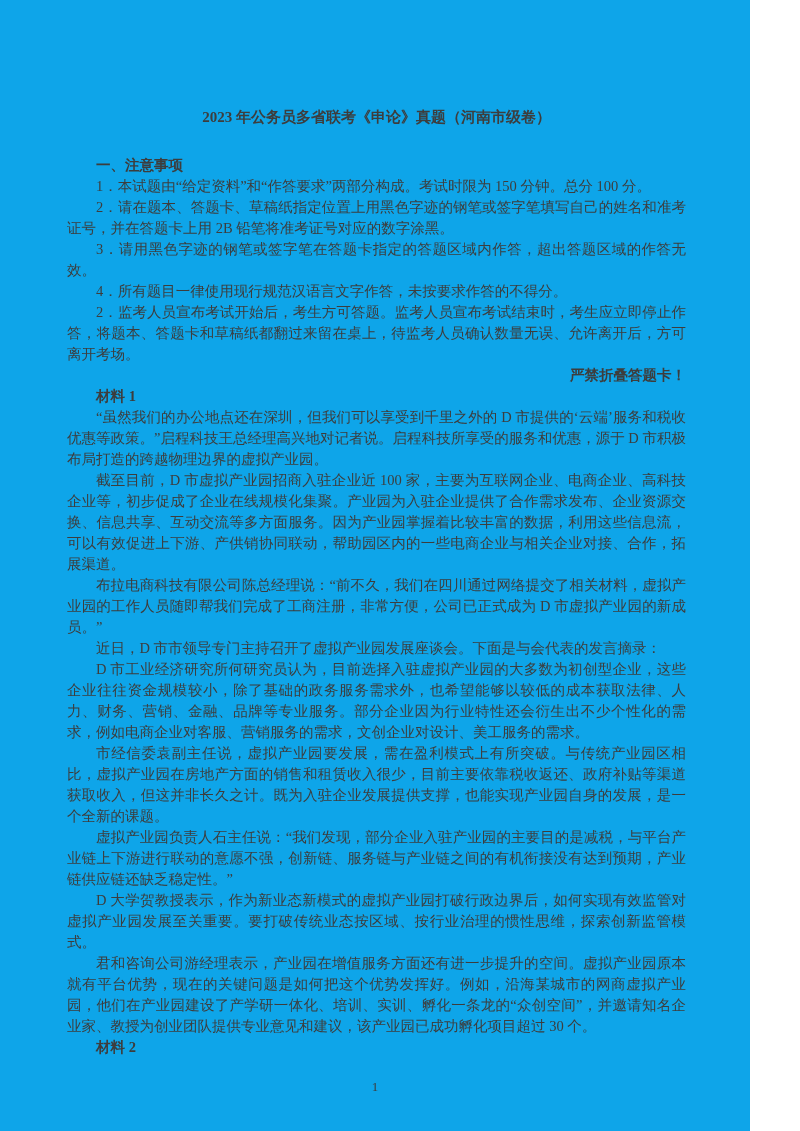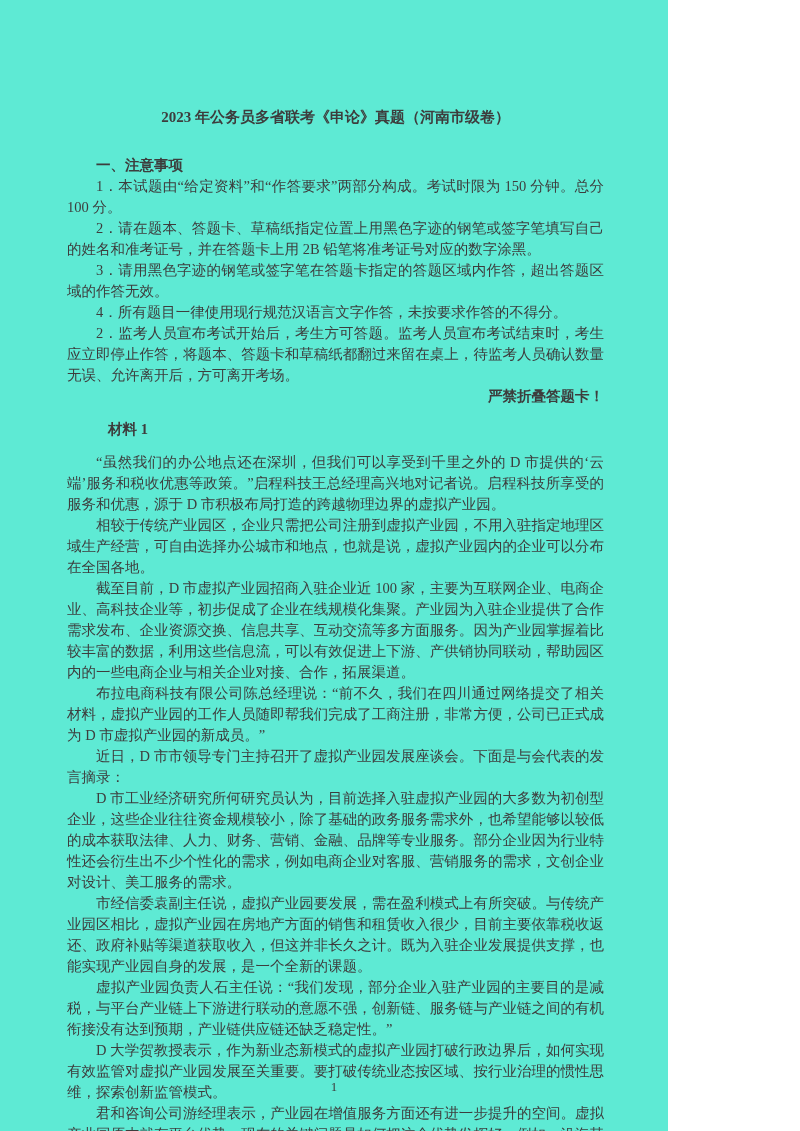--- a/index.html
+++ b/index.html
@@ -2,24 +2,24 @@
 <html><head>
 <meta charset="utf-8">
 <style>
   html, body {
     margin: 0;
     padding: 0;
     background: #ffffff;
   }
   .page {
     position: relative;
-    width: 668px;
+    width: 750px;
     height: 1131px;
     box-sizing: border-box;
-    background: #5eead4;
+    background: #0ea5e9;
     padding: 107px 64px 0 67px;
     font-family: "Liberation Serif", "DejaVu Serif", serif;
     font-size: 14.5px;
     line-height: 21px;
     color: #3d3d3d;
     overflow: hidden;
   }
   .doc-title {
     margin: 0 0 27px 0;
     font-size: 15px;
@@ -28,21 +28,21 @@
     line-height: 21px;
   }
   .sec-heading {
     margin: 0;
     font-size: 14.5px;
     font-weight: bold;
     text-indent: 2em;
     line-height: 21px;
   }
   .mat-heading {
-    margin: 12px;
+    margin: 0;
     font-size: 14.5px;
     font-weight: bold;
     text-indent: 2em;
     line-height: 21px;
   }
   .para {
     margin: 0;
     text-indent: 2em;
     text-align: justify;
     line-height: 21px;
@@ -76,21 +76,20 @@
   <p class="para">2．请在题本、答题卡、草稿纸指定位置上用黑色字迹的钢笔或签字笔填写自己的姓名和准考证号，并在答题卡上用 2B 铅笔将准考证号对应的数字涂黑。</p>
   <p class="para">3．请用黑色字迹的钢笔或签字笔在答题卡指定的答题区域内作答，超出答题区域的作答无效。</p>
   <p class="para">4．所有题目一律使用现行规范汉语言文字作答，未按要求作答的不得分。</p>
   <p class="para">2．监考人员宣布考试开始后，考生方可答题。监考人员宣布考试结束时，考生应立即停止作答，将题本、答题卡和草稿纸都翻过来留在桌上，待监考人员确认数量无误、允许离开后，方可离开考场。</p>
 
   <p class="para warning">严禁折叠答题卡！</p>
 
 
   <h3 class="mat-heading">材料 1</h3>
   <p class="para">“虽然我们的办公地点还在深圳，但我们可以享受到千里之外的 D 市提供的‘云端’服务和税收优惠等政策。”启程科技王总经理高兴地对记者说。启程科技所享受的服务和优惠，源于 D 市积极布局打造的跨越物理边界的虚拟产业园。</p>
-  <p class="para">相较于传统产业园区，企业只需把公司注册到虚拟产业园，不用入驻指定地理区域生产经营，可自由选择办公城市和地点，也就是说，虚拟产业园内的企业可以分布在全国各地。</p>
   <p class="para">截至目前，D 市虚拟产业园招商入驻企业近 100 家，主要为互联网企业、电商企业、高科技企业等，初步促成了企业在线规模化集聚。产业园为入驻企业提供了合作需求发布、企业资源交换、信息共享、互动交流等多方面服务。因为产业园掌握着比较丰富的数据，利用这些信息流，可以有效促进上下游、产供销协同联动，帮助园区内的一些电商企业与相关企业对接、合作，拓展渠道。</p>
   <p class="para">布拉电商科技有限公司陈总经理说：“前不久，我们在四川通过网络提交了相关材料，虚拟产业园的工作人员随即帮我们完成了工商注册，非常方便，公司已正式成为 D 市虚拟产业园的新成员。”</p>
   <p class="para">近日，D 市市领导专门主持召开了虚拟产业园发展座谈会。下面是与会代表的发言摘录：</p>
   <p class="para">D 市工业经济研究所何研究员认为，目前选择入驻虚拟产业园的大多数为初创型企业，这些企业往往资金规模较小，除了基础的政务服务需求外，也希望能够以较低的成本获取法律、人力、财务、营销、金融、品牌等专业服务。部分企业因为行业特性还会衍生出不少个性化的需求，例如电商企业对客服、营销服务的需求，文创企业对设计、美工服务的需求。</p>
   <p class="para">市经信委袁副主任说，虚拟产业园要发展，需在盈利模式上有所突破。与传统产业园区相比，虚拟产业园在房地产方面的销售和租赁收入很少，目前主要依靠税收返还、政府补贴等渠道获取收入，但这并非长久之计。既为入驻企业发展提供支撑，也能实现产业园自身的发展，是一个全新的课题。</p>
   <p class="para">虚拟产业园负责人石主任说：“我们发现，部分企业入驻产业园的主要目的是减税，与平台产业链上下游进行联动的意愿不强，创新链、服务链与产业链之间的有机衔接没有达到预期，产业链供应链还缺乏稳定性。”</p>
   <p class="para">D 大学贺教授表示，作为新业态新模式的虚拟产业园打破行政边界后，如何实现有效监管对虚拟产业园发展至关重要。要打破传统业态按区域、按行业治理的惯性思维，探索创新监管模式。</p>
   <p class="para">君和咨询公司游经理表示，产业园在增值服务方面还有进一步提升的空间。虚拟产业园原本就有平台优势，现在的关键问题是如何把这个优势发挥好。例如，沿海某城市的网商虚拟产业园，他们在产业园建设了产学研一体化、培训、实训、孵化一条龙的“众创空间”，并邀请知名企业家、教授为创业团队提供专业意见和建议，该产业园已成功孵化项目超过 30 个。</p>
 
   <h3 class="mat-heading">材料 2</h3>

